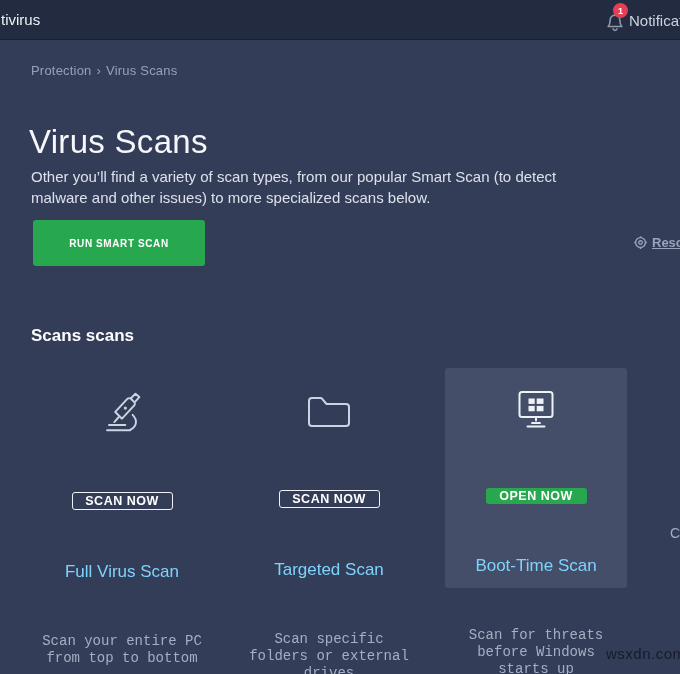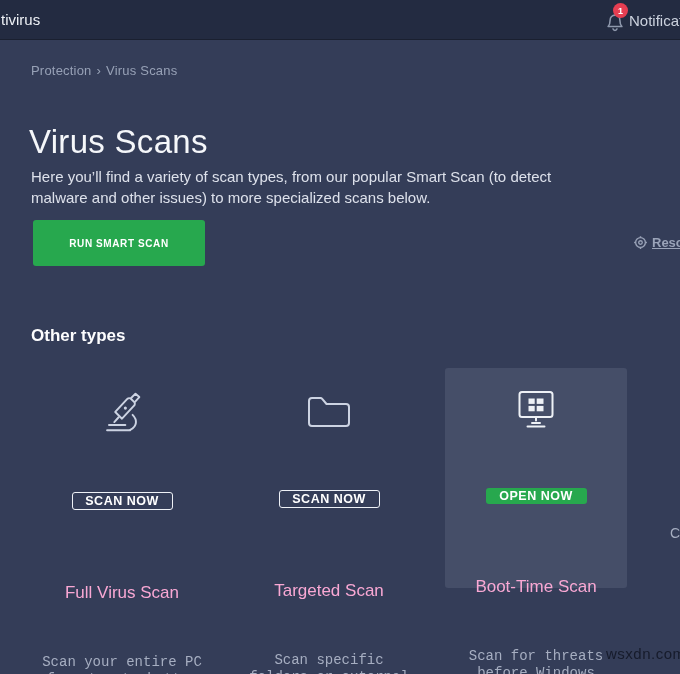--- a/index.html
+++ b/index.html
@@ -62,21 +62,21 @@
     display:flex;flex-direction:column;align-items:center;text-align:center;gap:44px;
   }
   .card.highlight{background:#454e68;align-items:center;}
   .card-icon{height:50px;margin-top:18px;display:flex;align-items:center;justify-content:center;}
   .card-btn{
     margin-top:12px;width:101px;height:36px;border-radius:3px;cursor:pointer;
     background:transparent;border:1px solid #eef1f6;color:#fff;
     font-size:12.5px;font-weight:bold;letter-spacing:.5px;font-family:inherit;
   }
   .card-btn.green{background:#27a84e;border:none;}
-  .card-title{margin-top:29px;font-size:17px;font-weight:500;color:#f9a8d4;}
+  .card-title{margin-top:8px;font-size:17px;font-weight:500;color:#7dd3fc;}
   .card-sub{
     margin-top:7px;font-size:14px;line-height:17px;color:#a6aec1;padding:0 7px;font-family:Liberation Mono, monospace;
   }
   .card-partial-fragment{
     position:absolute;left:670px;top:525px;font-size:14px;color:#a6aec1;
   }
   .watermark{
     position:absolute;left:606px;top:645px;font-size:15px;color:#161b2b;letter-spacing:.5px;
   }
   svg{display:block;}
@@ -100,38 +100,38 @@
       </div>
       <span class="notif-label">Notificati</span>
     </div>
   </div>
 
   <div class="breadcrumb">
     <span>Protection</span><span>›</span><span>Virus Scans</span>
   </div>
 
   <h1 class="page-title">Virus Scans</h1>
-  <p class="page-desc">Here you’ll find a variety of scan types, from our popular Smart Scan (to detect malware and other issues) to more specialized scans below.</p>
+  <p class="page-desc">Other you’ll find a variety of scan types, from our popular Smart Scan (to detect malware and other issues) to more specialized scans below.</p>
 
   <button class="run-btn">RUN SMART SCAN</button>
 
   <div class="rescue">
     <span>
       <svg width="15" height="15" viewBox="0 0 16 16">
         <g stroke="#9aa3b8" stroke-width="1.4" fill="none">
           <circle cx="8" cy="8" r="5.2"></circle>
           <circle cx="8" cy="8" r="1.9"></circle>
           <path d="M8 1.2 V2.8 M8 13.2 V14.8 M1.2 8 H2.8 M13.2 8 H14.8" stroke-width="1.6"></path>
         </g>
       </svg>
     </span>
     <span class="label">Resc</span>
   </div>
 
-  <div class="section-heading">Other types</div>
+  <div class="section-heading">Scans scans</div>
 
   <div class="card" style="left:31px">
     <div class="card-icon">
       <svg width="54" height="52" viewBox="0 0 56 54">
         <g fill="none" stroke="#ccd3e2" stroke-width="2" stroke-linecap="round" stroke-linejoin="round">
           <path d="M21 28 L33.5 14.5 a2.8 2.8 0 0 1 4 0 l3 3 a2.8 2.8 0 0 1 0 4 L28 35 Z"></path>
           <path d="M37.5 13.5 l4.5-4.5 4 3.5 -4.5 5"></path>
           <circle cx="31.5" cy="24" r="1.6" fill="#ccd3e2" stroke="none"></circle>
           <path d="M39 31 c5 5 5 12 -2.5 15.5"></path>
           <path d="M24.5 33.5 l-4.5 5"></path>

